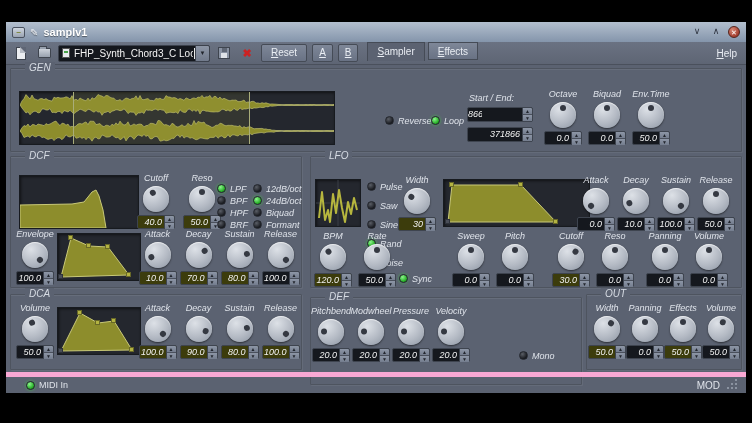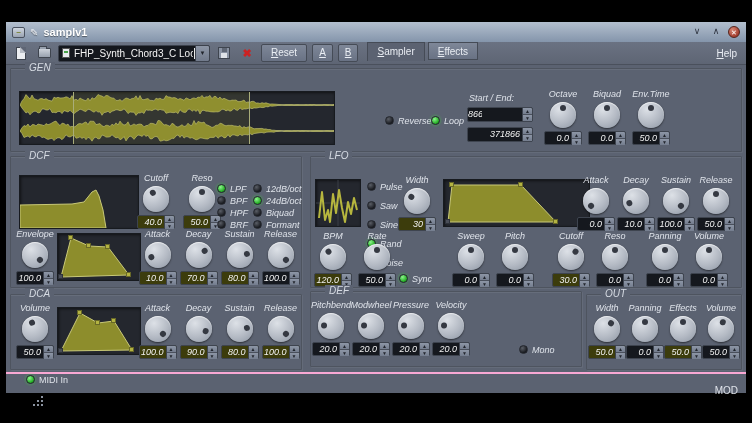--- a/index.html
+++ b/index.html
@@ -82,22 +82,22 @@
     display:flex; align-items:center; justify-content:center; font-size:5px; color:#22262e; flex:none; }
 
   .radio { display:flex; align-items:center; gap:4px; font-size:9px; color:#dfe3ea; height:11px; white-space:nowrap; }
   .led { width:9px; height:9px; border-radius:50%; flex:none; border:1px solid #23262d;
     background:radial-gradient(circle at 35% 30%, #5a5e66, #17191e 72%); }
   .led.on { background:radial-gradient(circle at 35% 30%, #8cf58c, #1da81d 72%); box-shadow:0 0 3px rgba(60,220,60,.7); }
   .ledcol { display:flex; flex-direction:column; gap:1px; }
   .krow { position:absolute; display:flex; }
 
   
-  .statusbar { position:absolute; left:0; bottom:0; width:100%; height:21px; border-top:2px solid #f9a8d4;
-    display:flex; align-items:flex-start; padding:0 8px 0 20px; color:#dfe3ea; font-size:10px;flex-direction:column; }
+  .statusbar { position:absolute; left:0; bottom:0; width:100%; height:21px; border-top:5px solid #f9a8d4;
+    display:flex; align-items:center; padding:0 8px 0 20px; color:#dfe3ea; font-size:10px; }
   .grip { width:12px; height:12px; position:relative; margin-left:6px; }
   .grip i { position:absolute; width:2px; height:2px; background:#8b93a1;
     box-shadow:-4px 4px 0 #8b93a1, -8px 8px 0 #8b93a1, 0 4px 0 #8b93a1, -4px 8px 0 #8b93a1, 0 8px 0 #8b93a1; right:1px; top:0; }
 </style>
 </head>
 <body>
 
 <div class="window">
 
   <div class="titlebar">
@@ -678,21 +678,21 @@
               <span class="sval">100.0</span>
               <span class="sbtns">
                 <span class="sb">▲</span>
                 <span class="sb">▼</span>
               </span>
             </div>
           </div>
         </div>
     </div>
 
-    <div class="group" style="left:304px;top:226px;width:272px;height:76px;">
+    <div class="group" style="left:304px;top:232px;width:272px;height:88px;">
       <div class="gtitle">DEF</div>
       <div class="krow" style="left:0px;top:8px;--kw:40px;">
           <div class="kblock">
             <div class="klabel">Pitchbend</div>
             <div class="knob">
               <div class="kdot" style="transform: rotate(-85deg) translateY(-7px);"></div>
             </div>
             <div class="spin">
               <span class="sval">20.0</span>
               <span class="sbtns">

